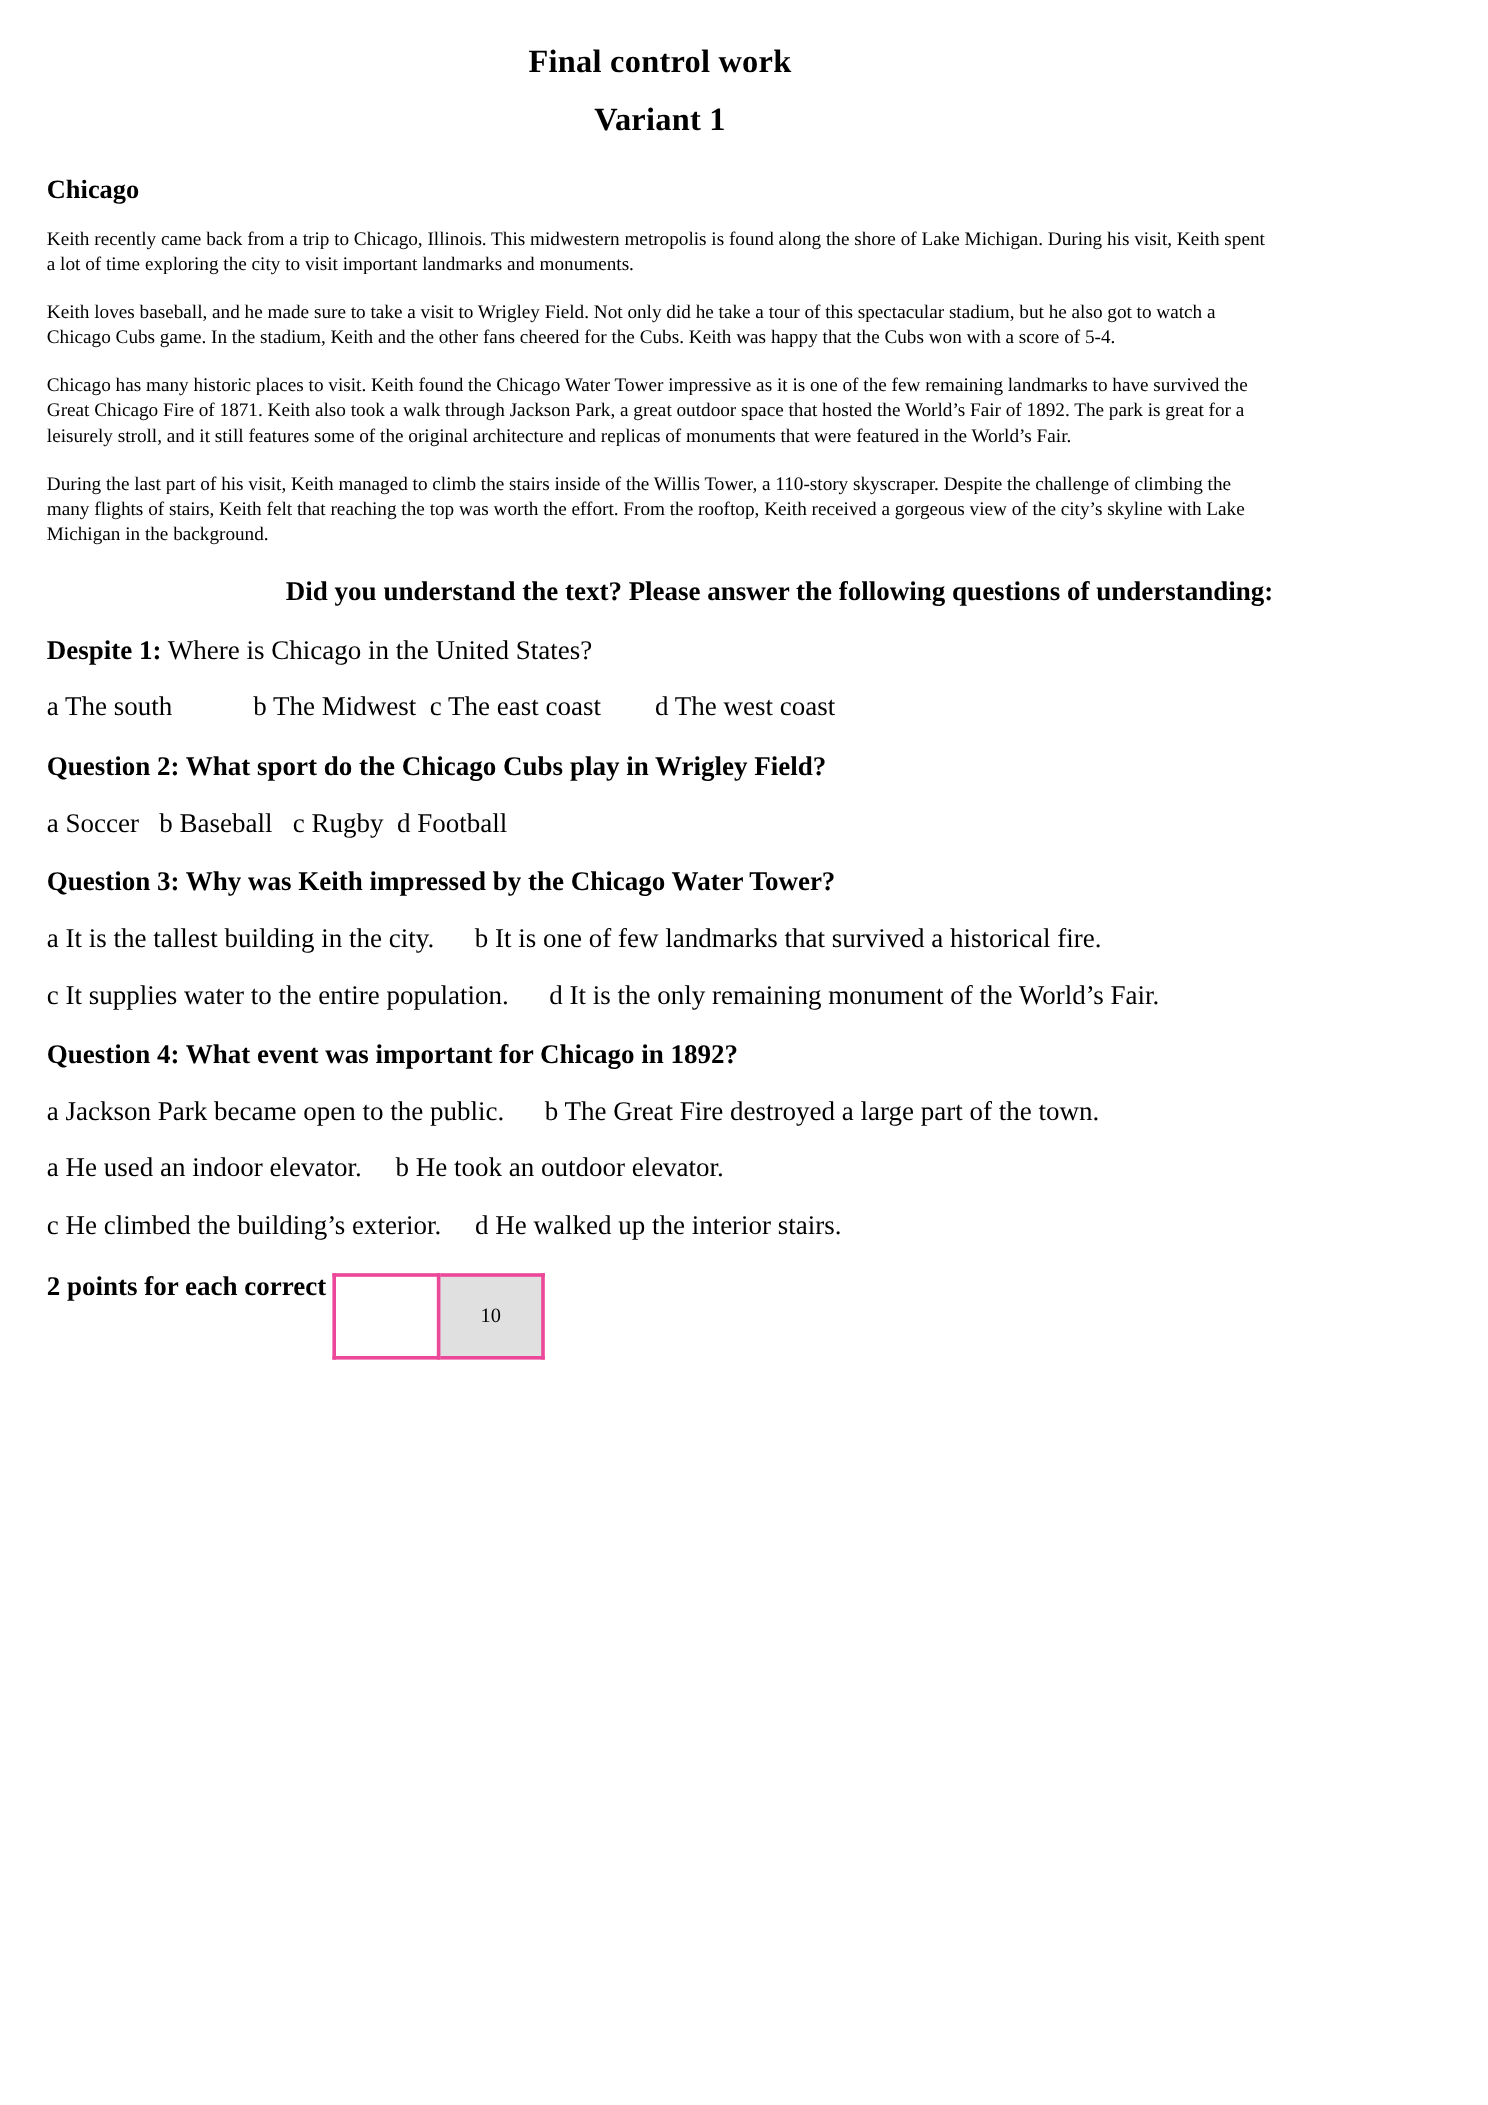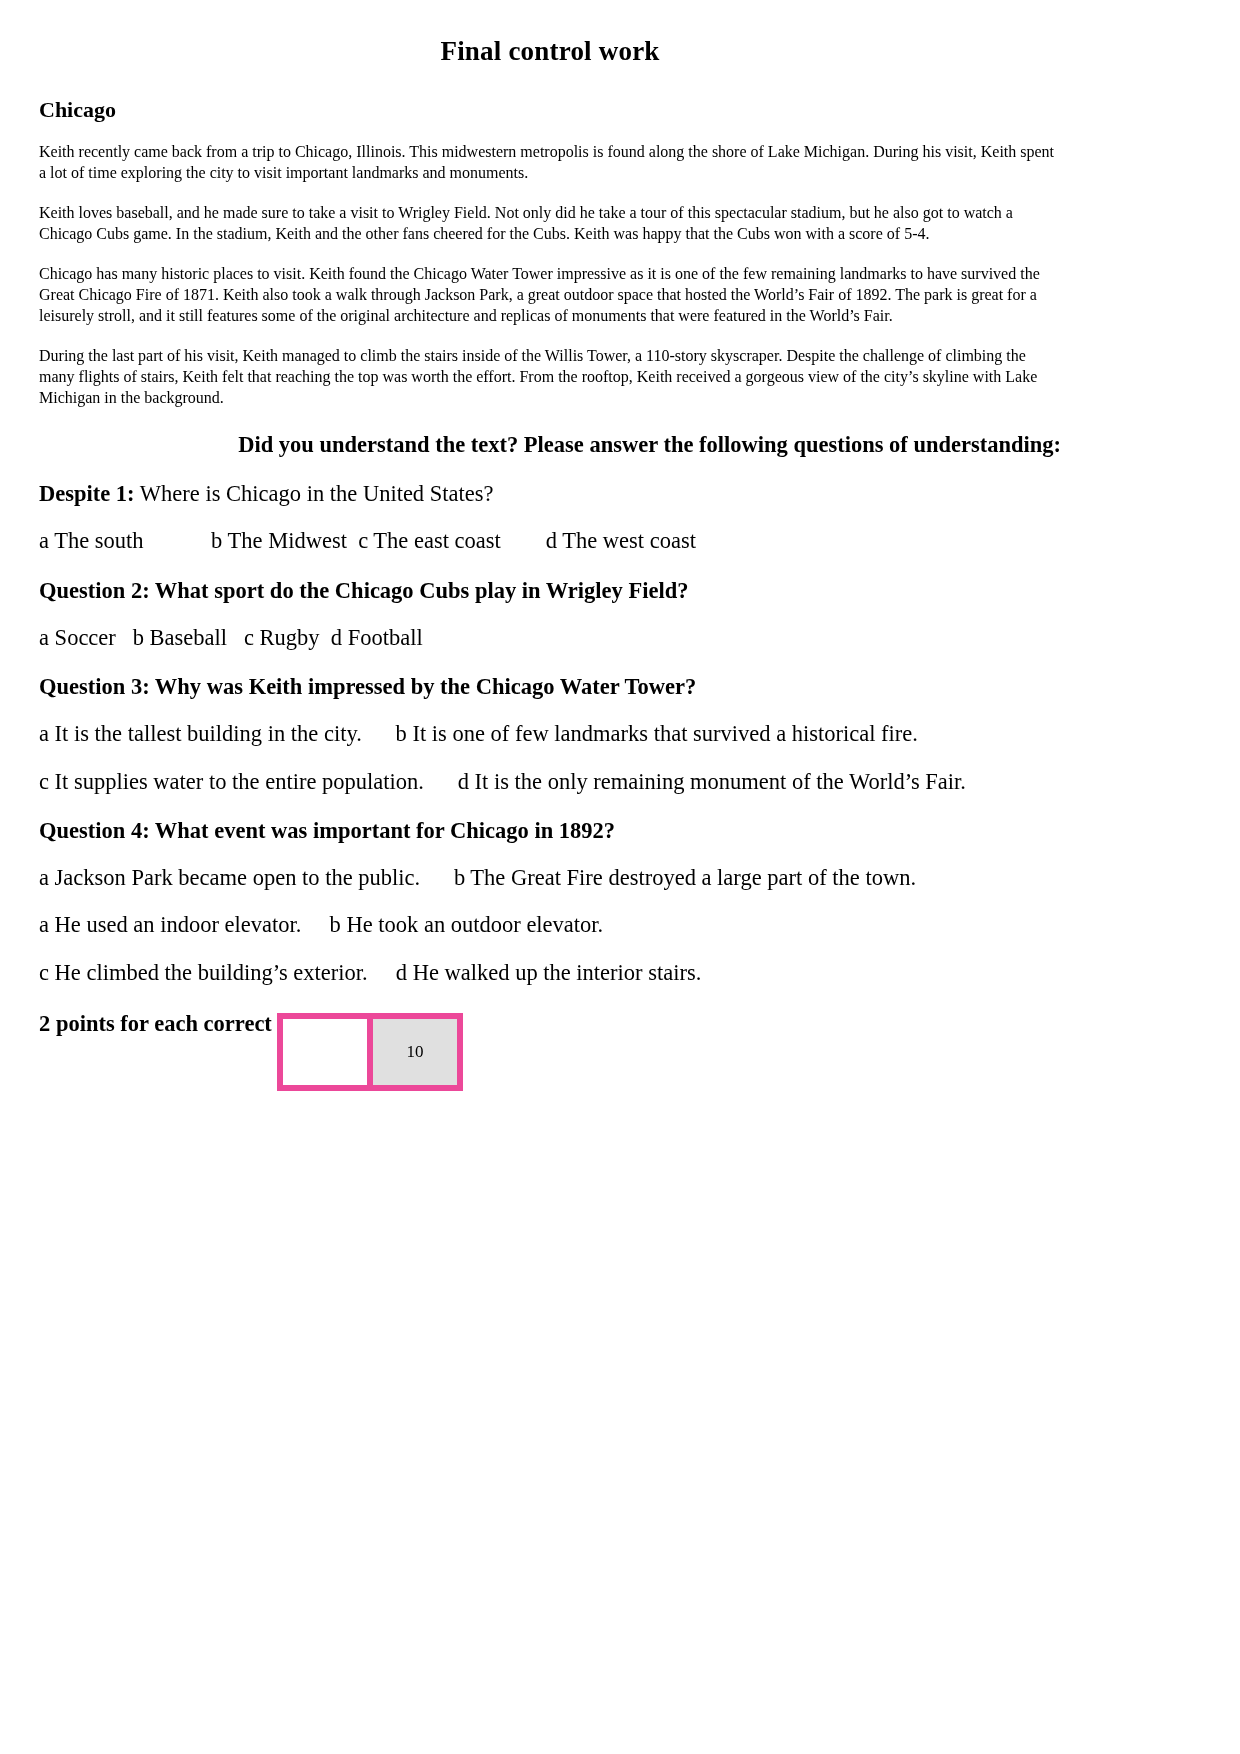--- a/index.html
+++ b/index.html
@@ -116,21 +116,21 @@
     top: 22px;
     white-space: pre;
   }
   .score-table {
     position: absolute;
     left: 238px;
     top: 26px;
     border-collapse: collapse;
   }
   .score-table td {
-    border: 6px solid #ec4899;
+    border: 3px solid #ec4899;
     width: 84px;
     height: 66px;
     padding: 0;
     vertical-align: middle;
     text-align: center;
     font-size: 17px;
   }
   .score-table td.filled {
     background: #e0e0e0;
   }
@@ -138,20 +138,21 @@
     background: #ffffff;
   }
 </style>
 </head>
 <body>
 
 <div class="page">
   <div class="content">
 
     <h1 class="doc-title">Final control work</h1>
+    <h2 class="doc-subtitle">Variant 1</h2>
 
     <p class="section-heading">Chicago</p>
 
     <p class="body-par">Keith recently came back from a trip to Chicago, Illinois. This midwestern metropolis is found along the shore of Lake Michigan. During his visit, Keith spent a lot of time exploring the city to visit important landmarks and monuments.</p>
     <p class="body-par">Keith loves baseball, and he made sure to take a visit to Wrigley Field. Not only did he take a tour of this spectacular stadium, but he also got to watch a Chicago Cubs game. In the stadium, Keith and the other fans cheered for the Cubs. Keith was happy that the Cubs won with a score of 5-4.</p>
     <p class="body-par">Chicago has many historic places to visit. Keith found the Chicago Water Tower impressive as it is one of the few remaining landmarks to have survived the Great Chicago Fire of 1871. Keith also took a walk through Jackson Park, a great outdoor space that hosted the World’s Fair of 1892. The park is great for a leisurely stroll, and it still features some of the original architecture and replicas of monuments that were featured in the World’s Fair.</p>
     <p class="body-par">During the last part of his visit, Keith managed to climb the stairs inside of the Willis Tower, a 110-story skyscraper. Despite the challenge of climbing the many flights of stairs, Keith felt that reaching the top was worth the effort. From the rooftop, Keith received a gorgeous view of the city’s skyline with Lake Michigan in the background.</p>
 
     <p class="instruction">Did you understand the text? Please answer the following questions of understanding:</p>
 

